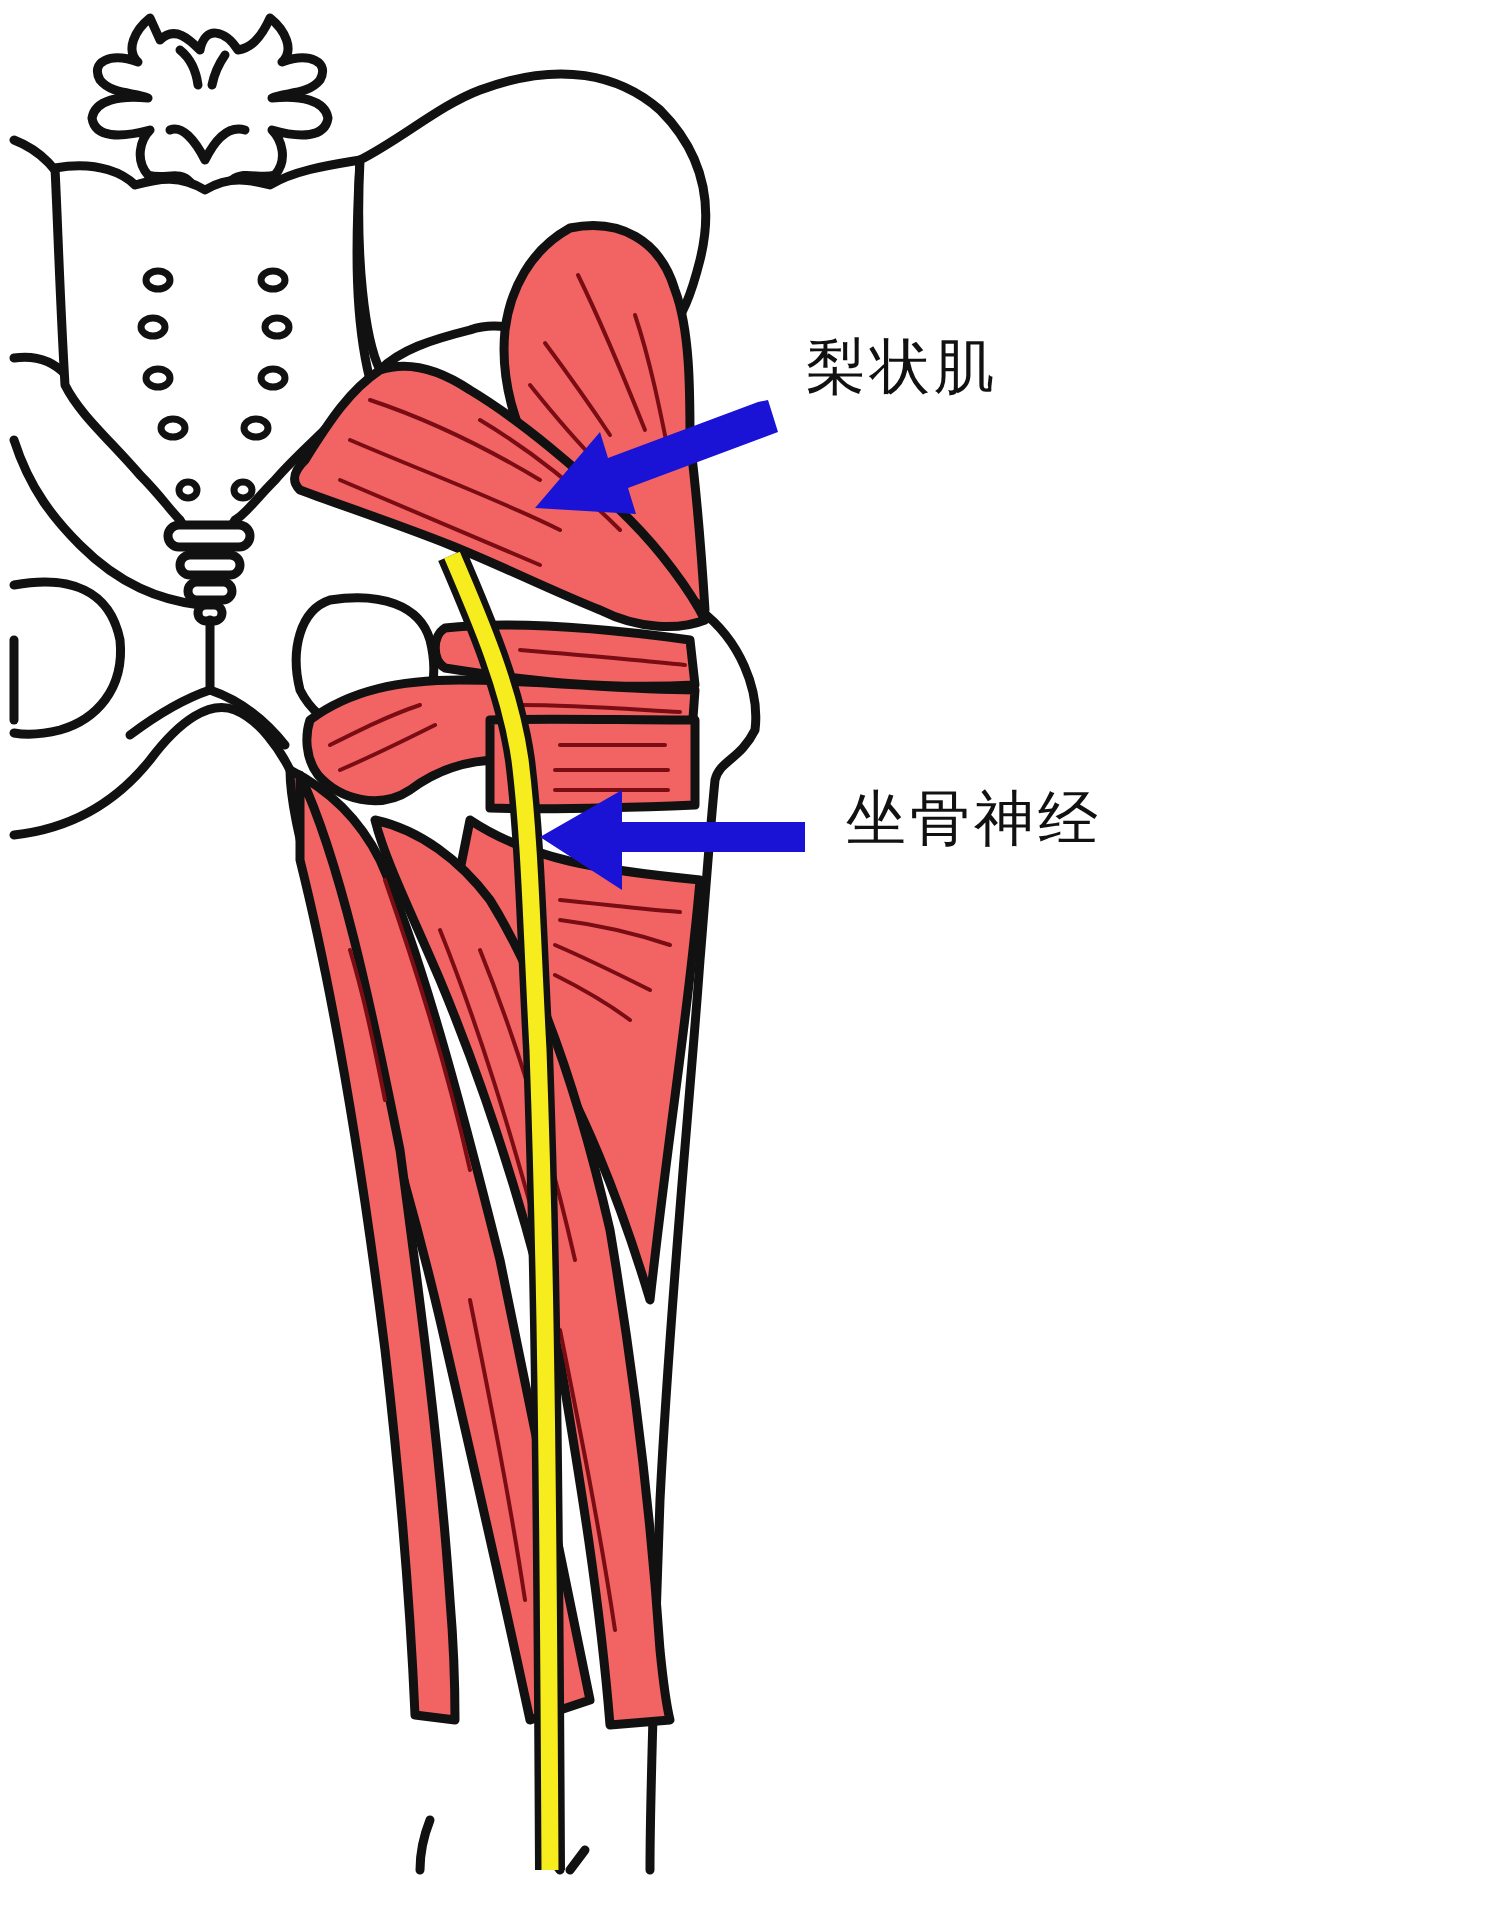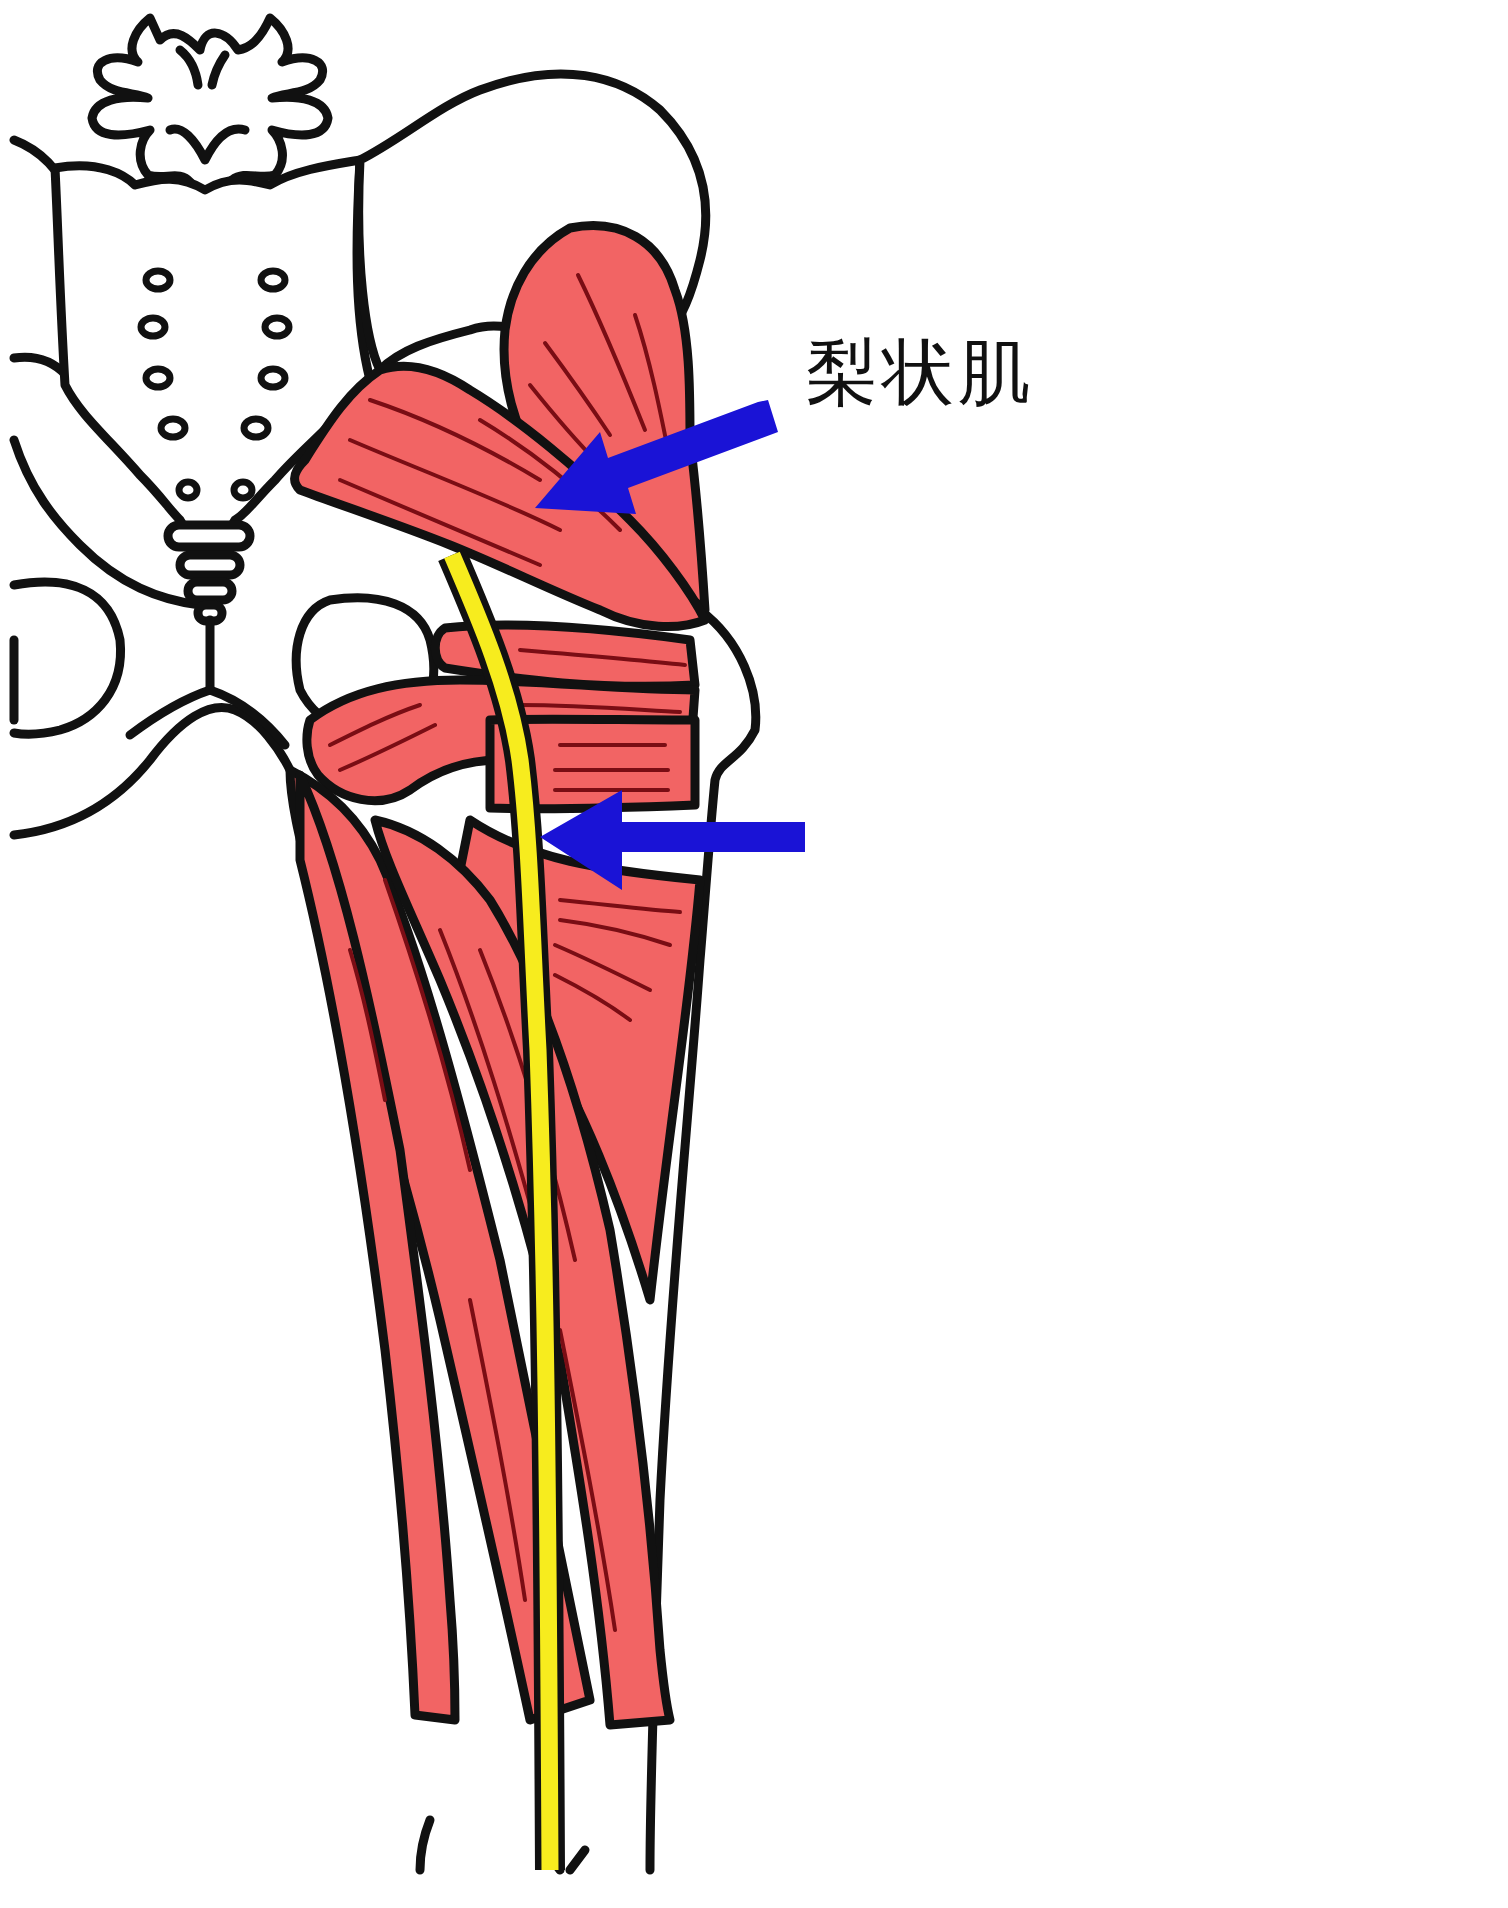--- a/index.html
+++ b/index.html
@@ -1,19 +1,19 @@
 <!DOCTYPE html>
 <html><head>
   <meta charset="utf-8">
   <style>
     html, body { margin: 0; padding: 0; background: #ffffff; }
     body { width: 1508px; height: 1908px; position: relative; overflow: hidden;
            font-family: "DejaVu Sans", "Liberation Sans", sans-serif; }
     #stage { position: absolute; left: 0; top: 0; width: 1508px; height: 1908px; }
-    .label { position: absolute; color: #111111; font-size: 72px; line-height: 1;
+    .label { position: absolute; color: #111111; font-size: 60px; line-height: 1;
              letter-spacing: 4px; white-space: nowrap; font-weight: 400; text-align: center; }
     #label-piriformis { left: 806px; top: 336px; }
     #label-sciatic { left: 846px; top: 788px; }
     svg { position: absolute; left: 0; top: 0; }
     .bone { fill: #ffffff; stroke: #111111; stroke-width: 9; stroke-linejoin: round; stroke-linecap: round; }
     .bone-line { fill: none; stroke: #111111; stroke-width: 9; stroke-linecap: round; stroke-linejoin: round; }
     .hole { fill: #ffffff; stroke: #111111; stroke-width: 7; }
     .muscle { fill: #f26464; stroke: #111111; stroke-width: 9; stroke-linejoin: round; }
     .fiber { stroke: #7a0d14; stroke-width: 4; fill: none; stroke-linecap: round; }
     .nerve { fill: none; stroke: #111111; stroke-width: 30; stroke-linecap: butt; stroke-linejoin: round; }
@@ -150,14 +150,15 @@
 
   <g>
     <path class="arrow" d="M768,400 L778,432 L628,488 L636,514 L535,508 L600,432 L608,458 L758,402 Z"></path>
   </g>
   <g>
     <path class="arrow" d="M805,822 L805,852 L622,852 L622,890 L540,837 L622,790 L622,822 Z"></path>
   </g>
 </svg>
 
 <div class="label" id="label-piriformis">梨状肌</div>
+<div class="label" id="label-sciatic">坐骨神经</div>
 
 </div>
 
 </body></html>

